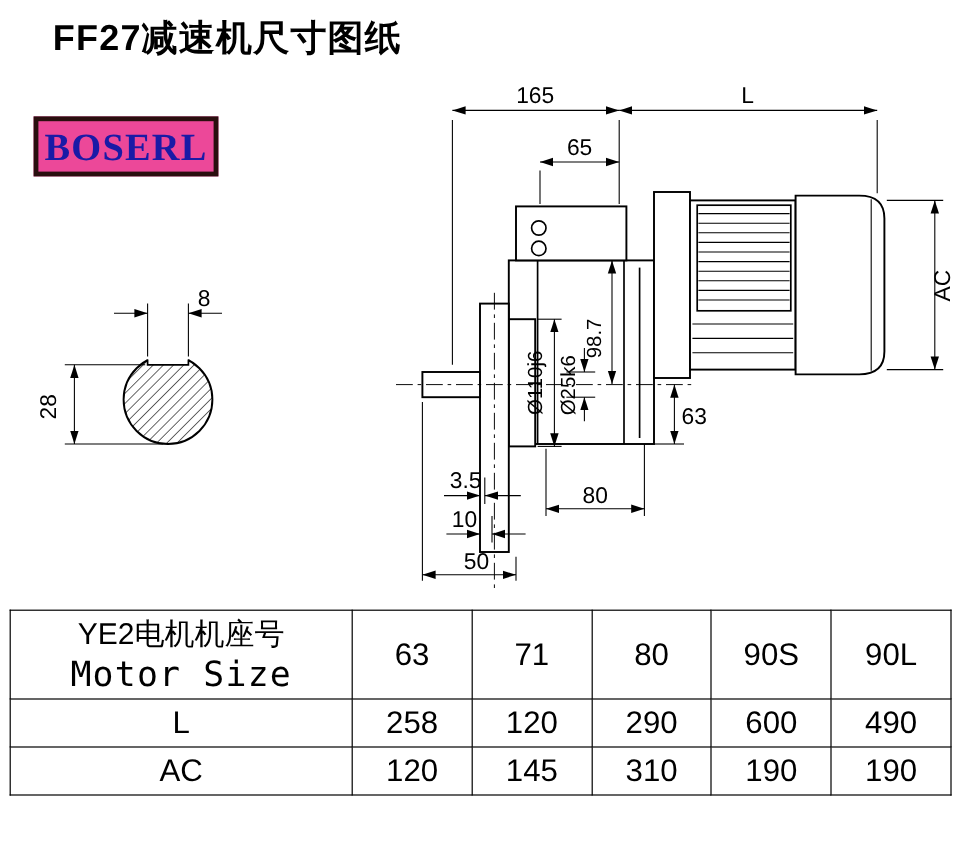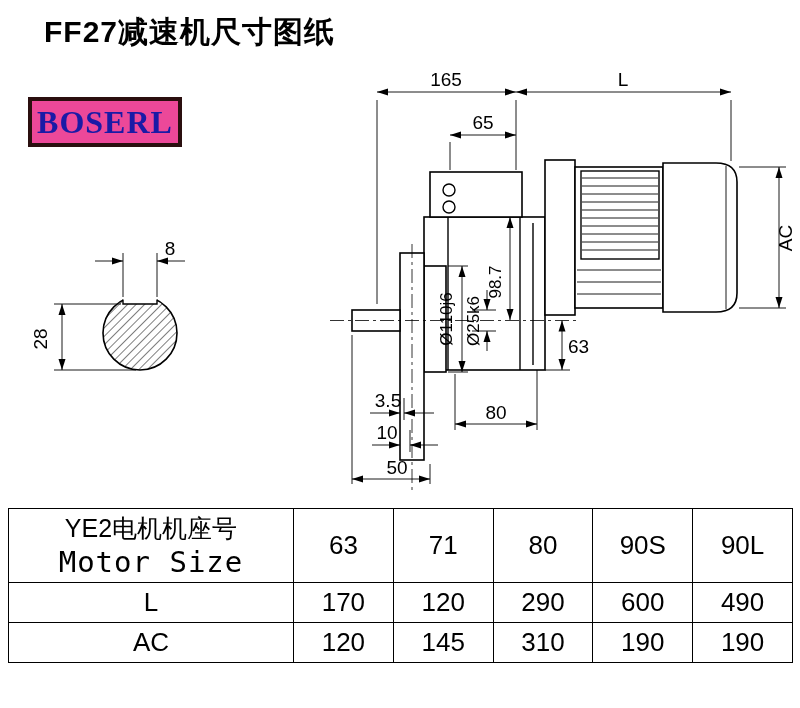--- a/index.html
+++ b/index.html
@@ -188,21 +188,21 @@
           <div class="hl2">Motor Size</div>
         </th>
         <th>63</th>
         <th>71</th>
         <th>80</th>
         <th>90S</th>
         <th>90L</th>
       </tr>
       <tr>
         <td>L</td>
-        <td>170</td>
+        <td>258</td>
         <td>120</td>
         <td>290</td>
         <td>600</td>
         <td>490</td>
       </tr>
       <tr>
         <td>AC</td>
         <td>120</td>
         <td>145</td>
         <td>310</td>

